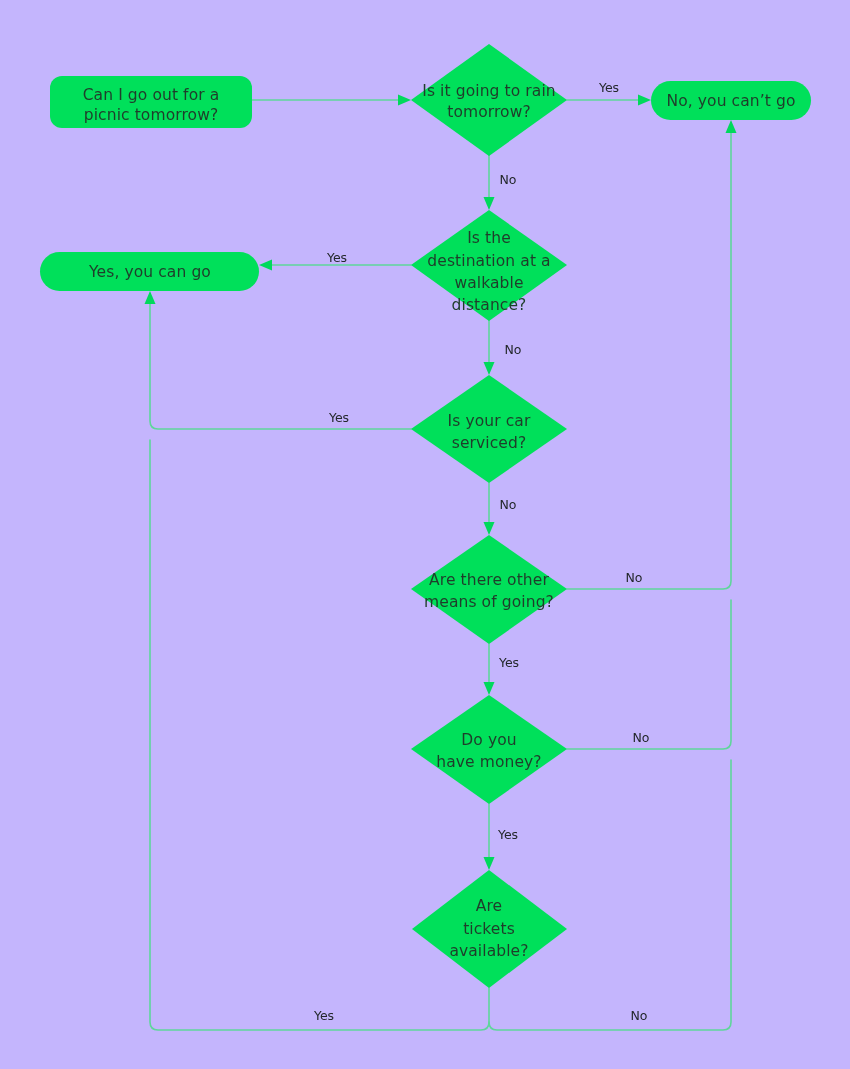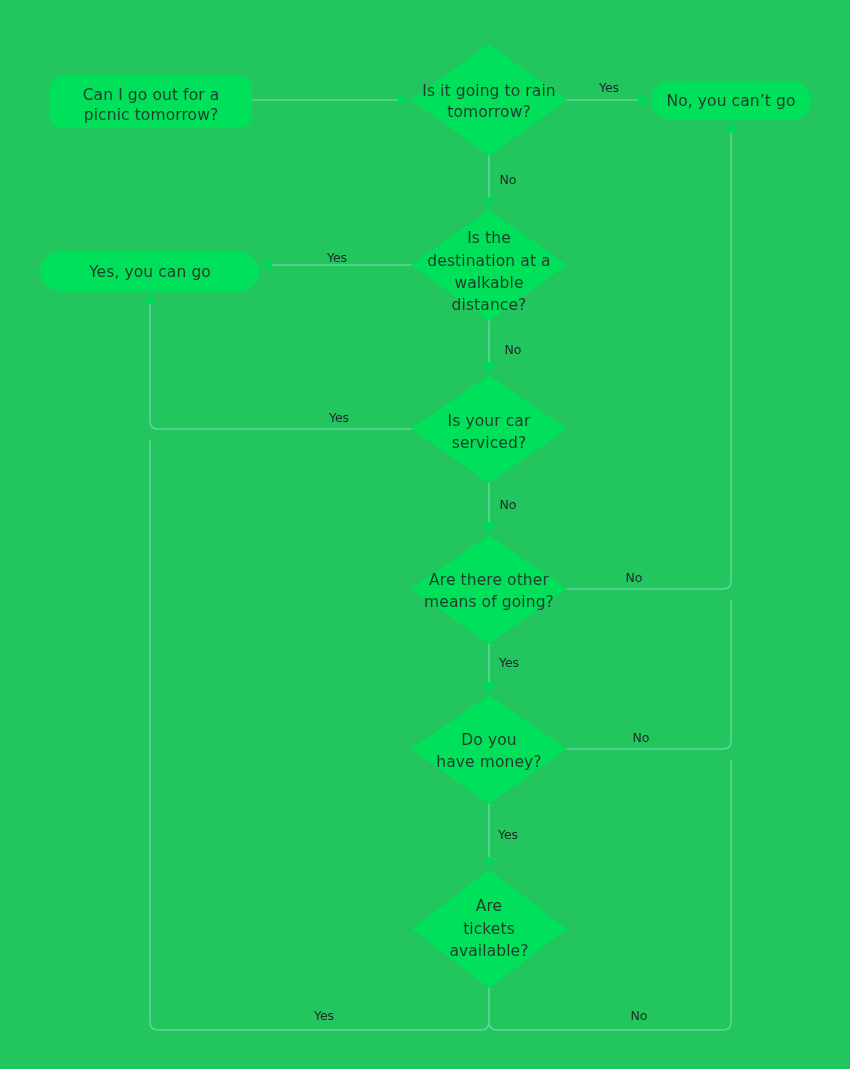--- a/index.html
+++ b/index.html
@@ -4,21 +4,21 @@
 <style>
   html, body {
     margin: 0;
     padding: 0;
     background: #ffffff;
   }
   #canvas {
     position: relative;
     width: 850px;
     height: 1069px;
-    background: #22c55e;
+    background: #c4b5fd;
     overflow: hidden;
     font-family: "DejaVu Sans", "Liberation Sans", sans-serif;
   }
   svg#flow {
     position: absolute;
     top: 0;
     left: 0;
     width: 850px;
     height: 1069px;
   }

